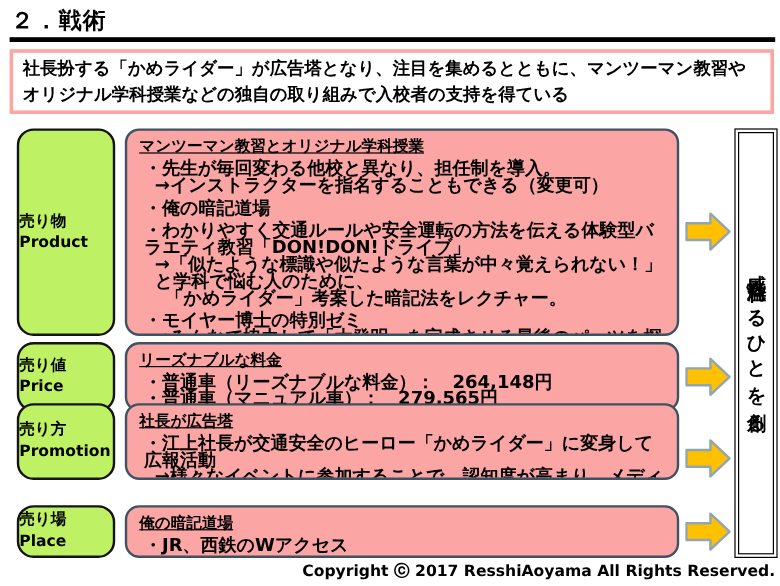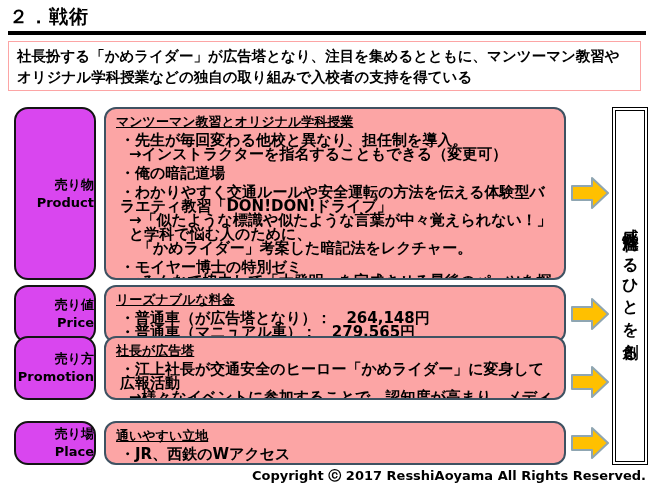--- a/index.html
+++ b/index.html
@@ -4,32 +4,32 @@
 <style>
   html,body { margin:0; padding:0; background:#fff; }
   .slide {
     position:relative; width:650px; height:488px; background:#ffffff;
     font-family:"DejaVu Sans", sans-serif; color:#000; overflow:hidden;
   }
   .title { position:absolute; left:9px; top:4px; font-size:19px; font-weight:bold; letter-spacing:1px; }
   .title-rule { position:absolute; left:8px; top:31px; width:638px; height:4px; background:#000; }
   .headline-box {
     position:absolute; left:8px; top:41px; width:615px; height:40px;
-    border:1px solid #fca5a5; padding:4px 8px;
+    border:3px solid #fca5a5; padding:4px 8px;
     font-size:14.5px; font-weight:bold; line-height:1.42;
   }
   .row { position:absolute; left:0; width:650px; }
   .row-product   { top:107px; height:173px; }
   .row-price     { top:285px; height:58px;  }
   .row-promotion { top:336px; height:64px;padding-left:24px;  }
   .row-place     { top:421px; height:44px;padding-left:25px;  }
   .p-label {
     position:absolute; left:14px; top:0; width:82px; height:100%;
-    background:#d946ef; border:2px solid #141414; border-radius:14px;
-    display:flex; flex-direction:column; align-items:flex-end; justify-content:center;
+    background:#bef264; border:2px solid #141414; border-radius:14px;
+    display:flex; flex-direction:column; align-items:flex-start; justify-content:center;
     font-size:13px; font-weight:bold; line-height:1.35; text-align:center;
     box-sizing:border-box;
   }
   .p-content {
     position:absolute; left:104px; top:0; width:462px; height:100%;
     background:#fca5a5; border:2px solid #3E5262; border-radius:12px;
     padding:3px 10px 3px 10px; box-sizing:border-box; overflow:hidden;
   }
   .p-heading { font-size:13px; font-weight:bold; text-decoration:underline; margin:1px 0 2px 0; }
   .ln { font-size:15px; font-weight:bold; line-height:14px; }
@@ -83,21 +83,21 @@
     </div>
   </div>
 
   <div class="row row-price">
     <div class="p-label">
       <span>売り値</span>
       <span>Price</span>
     </div>
     <div class="p-content">
       <div class="p-heading">リーズナブルな料金</div>
-      <div class="ln b">・普通車（が広告塔となり）：　264,148円</div>
+      <div class="ln b">・普通車（リーズナブルな料金）：　264,148円</div>
       <div class="ln b">・普通車（マニュアル車）：　279,565円</div>
     </div>
   </div>
 
   <div class="row row-promotion">
     <div class="p-label">
       <span>売り方</span>
       <span>Promotion</span>
     </div>
     <div class="p-content">
@@ -107,21 +107,21 @@
 
     </div>
   </div>
 
   <div class="row row-place">
     <div class="p-label">
       <span>売り場</span>
       <span>Place</span>
     </div>
     <div class="p-content">
-      <div class="p-heading">通いやすい立地</div>
+      <div class="p-heading">俺の暗記道場</div>
       <div class="ln b">・JR、西鉄のWアクセス</div>
     </div>
   </div>
 
   <div class="arrow arr-1">
     <svg width="38" height="36" viewBox="0 0 38 36">
         <path d="M1 11 L21 11 L21 3 L37 18 L21 33 L21 25 L1 25 Z" fill="#FFC000" stroke="#8FA6B2" stroke-width="2" stroke-linejoin="round"></path>
       </svg>
   </div>
   <div class="arrow arr-2">

